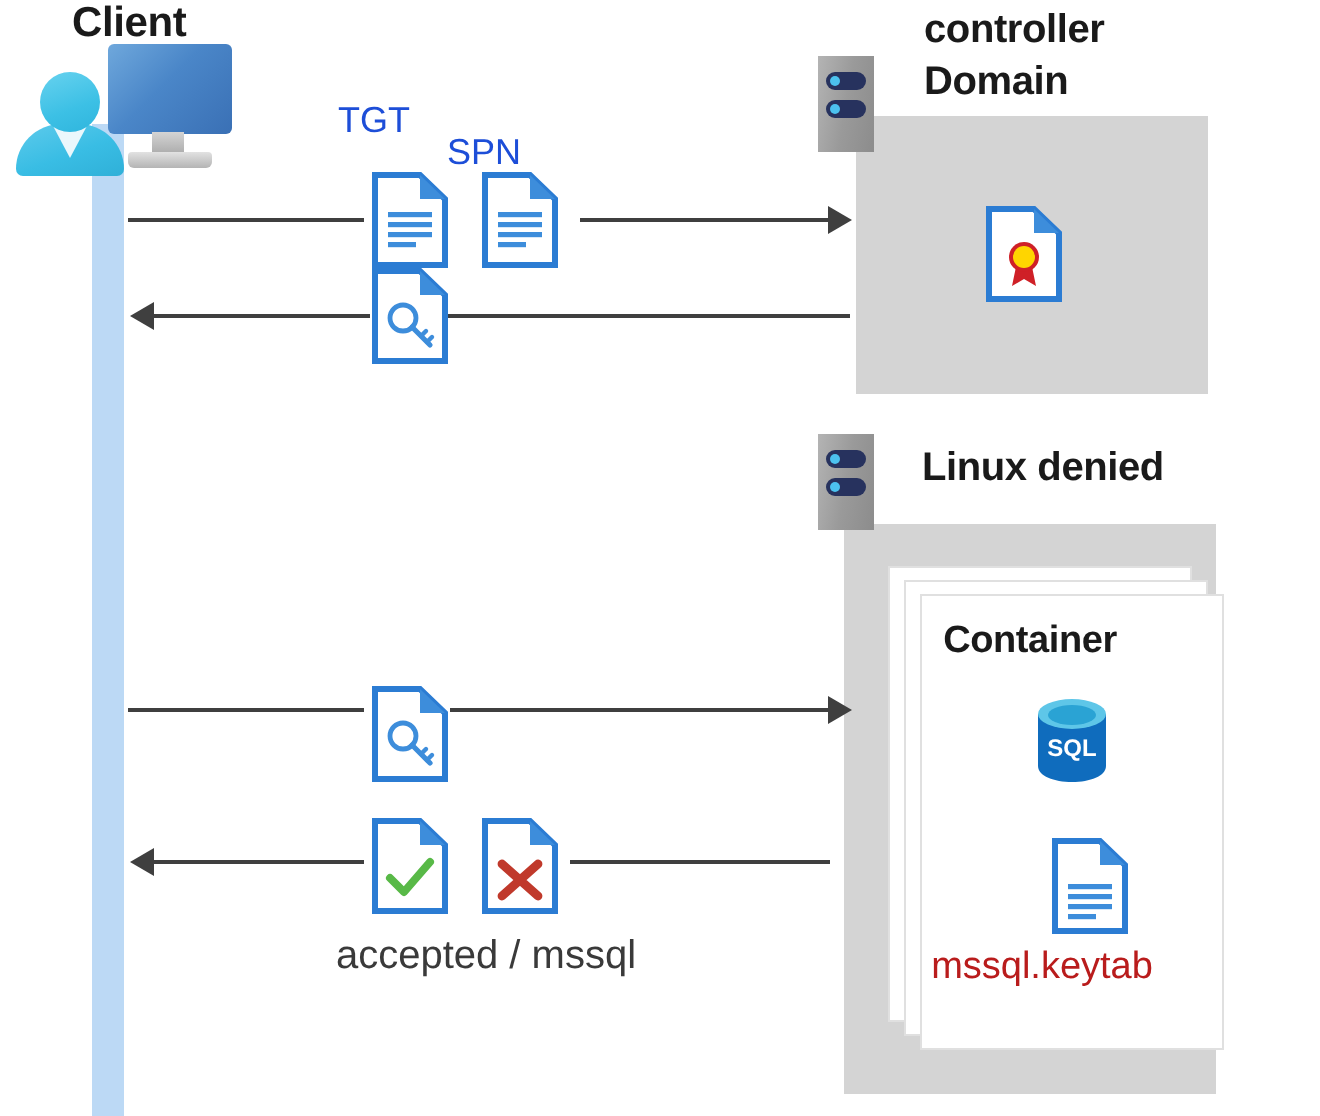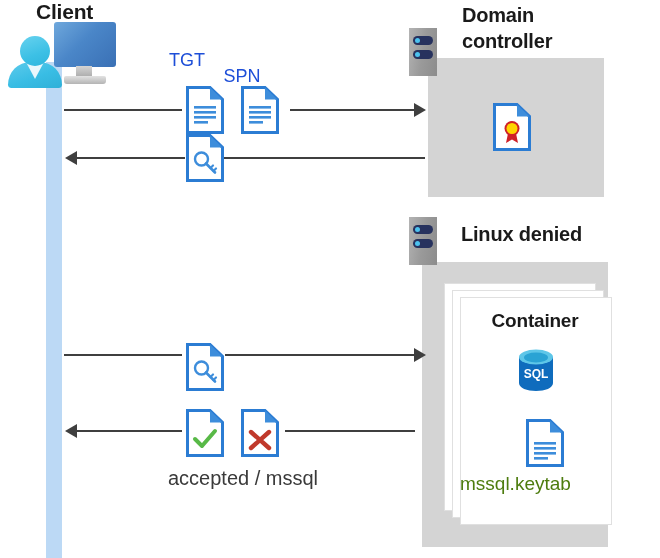--- a/index.html
+++ b/index.html
@@ -154,22 +154,23 @@
     background: #ffffff;
     border: 1px solid #e0e0e0;
   }
   #card-back  { left: 444px; top: 283px; width: 150px; height: 226px; }
   #card-mid   { left: 452px; top: 290px; width: 150px; height: 226px; }
   #card-front { left: 460px; top: 297px; width: 150px; height: 226px; }
 
   #keytab-label {
     left: 460px; top: 473px;
     width: 122px;
+    text-align: center;
     font-size: 19px;
-    color: #4d7c0f;
+    color: #b91c1c;
   }
 
   
   #sql-icon { left: 517px; top: 347px; width: 38px; height: 46px; text-align: right; }
 
   
   #accepted-denied {
     left: 118px; top: 467px;
     width: 250px;
     text-align: center;
@@ -200,22 +201,22 @@
   <div class="abs rack" style="left:409px; top:28px;">
     <div class="bar" style="top:8px;">
         <span class="led"></span>
       </div>
     <div class="bar" style="top:22px;">
         <span class="led"></span>
       </div>
   </div>
 
   <div class="abs title-bold" id="dc-title">
+    <div>controller</div>
     <div>Domain</div>
-    <div>controller</div>
   </div>
 
   <div class="doc" style="left:493px; top:103px;">
     <svg viewBox="0 0 38 48">
       <path d="M1.5 1.5 H24 L36.5 13.5 V46.5 H1.5 Z" fill="#ffffff" stroke="#2b7cd3" stroke-width="3"></path>
       <path d="M24 1.5 L36.5 13.5 H24 Z" fill="#3d8ddb"></path>
       <path d="M15.5 28 L13 40 L19 36.5 L25 40 L22.5 28 Z" fill="#cf2027"></path>
       <circle cx="19" cy="25.5" r="7.5" fill="#cf2027"></circle>
       <circle cx="19" cy="25.5" r="5.5" fill="#ffd500"></circle>
     </svg>
@@ -231,21 +232,21 @@
         <span class="led"></span>
       </div>
   </div>
 
   <div class="abs title-bold" id="linux-title">Linux denied</div>
 
   <div class="abs card" id="card-back"></div>
   <div class="abs card" id="card-mid"></div>
   <div class="abs card" id="card-front"></div>
 
-  <div class="abs title-bold" style="left:460px; top:310px; width:150px; text-align:center; font-size:19px;">Container</div>
+  <div class="abs title-bold" style="left:440px; top:310px; width:150px; text-align:center; font-size:19px;">Container</div>
 
   <div class="abs" id="sql-icon">
     <svg viewBox="0 0 38 46">
       <path d="M2 10 V36 C2 41 10 44 19 44 C28 44 36 41 36 36 V10 Z" fill="#0f6cbd"></path>
       <ellipse cx="19" cy="10" rx="17" ry="7.5" fill="#5ec6e8"></ellipse>
       <ellipse cx="19" cy="10.5" rx="12" ry="5" fill="#2aa3d4"></ellipse>
       <text x="19" y="31" text-anchor="middle" font-family="Liberation Sans, sans-serif" font-size="12" font-weight="bold" fill="#ffffff">SQL</text>
     </svg>
   </div>
 

